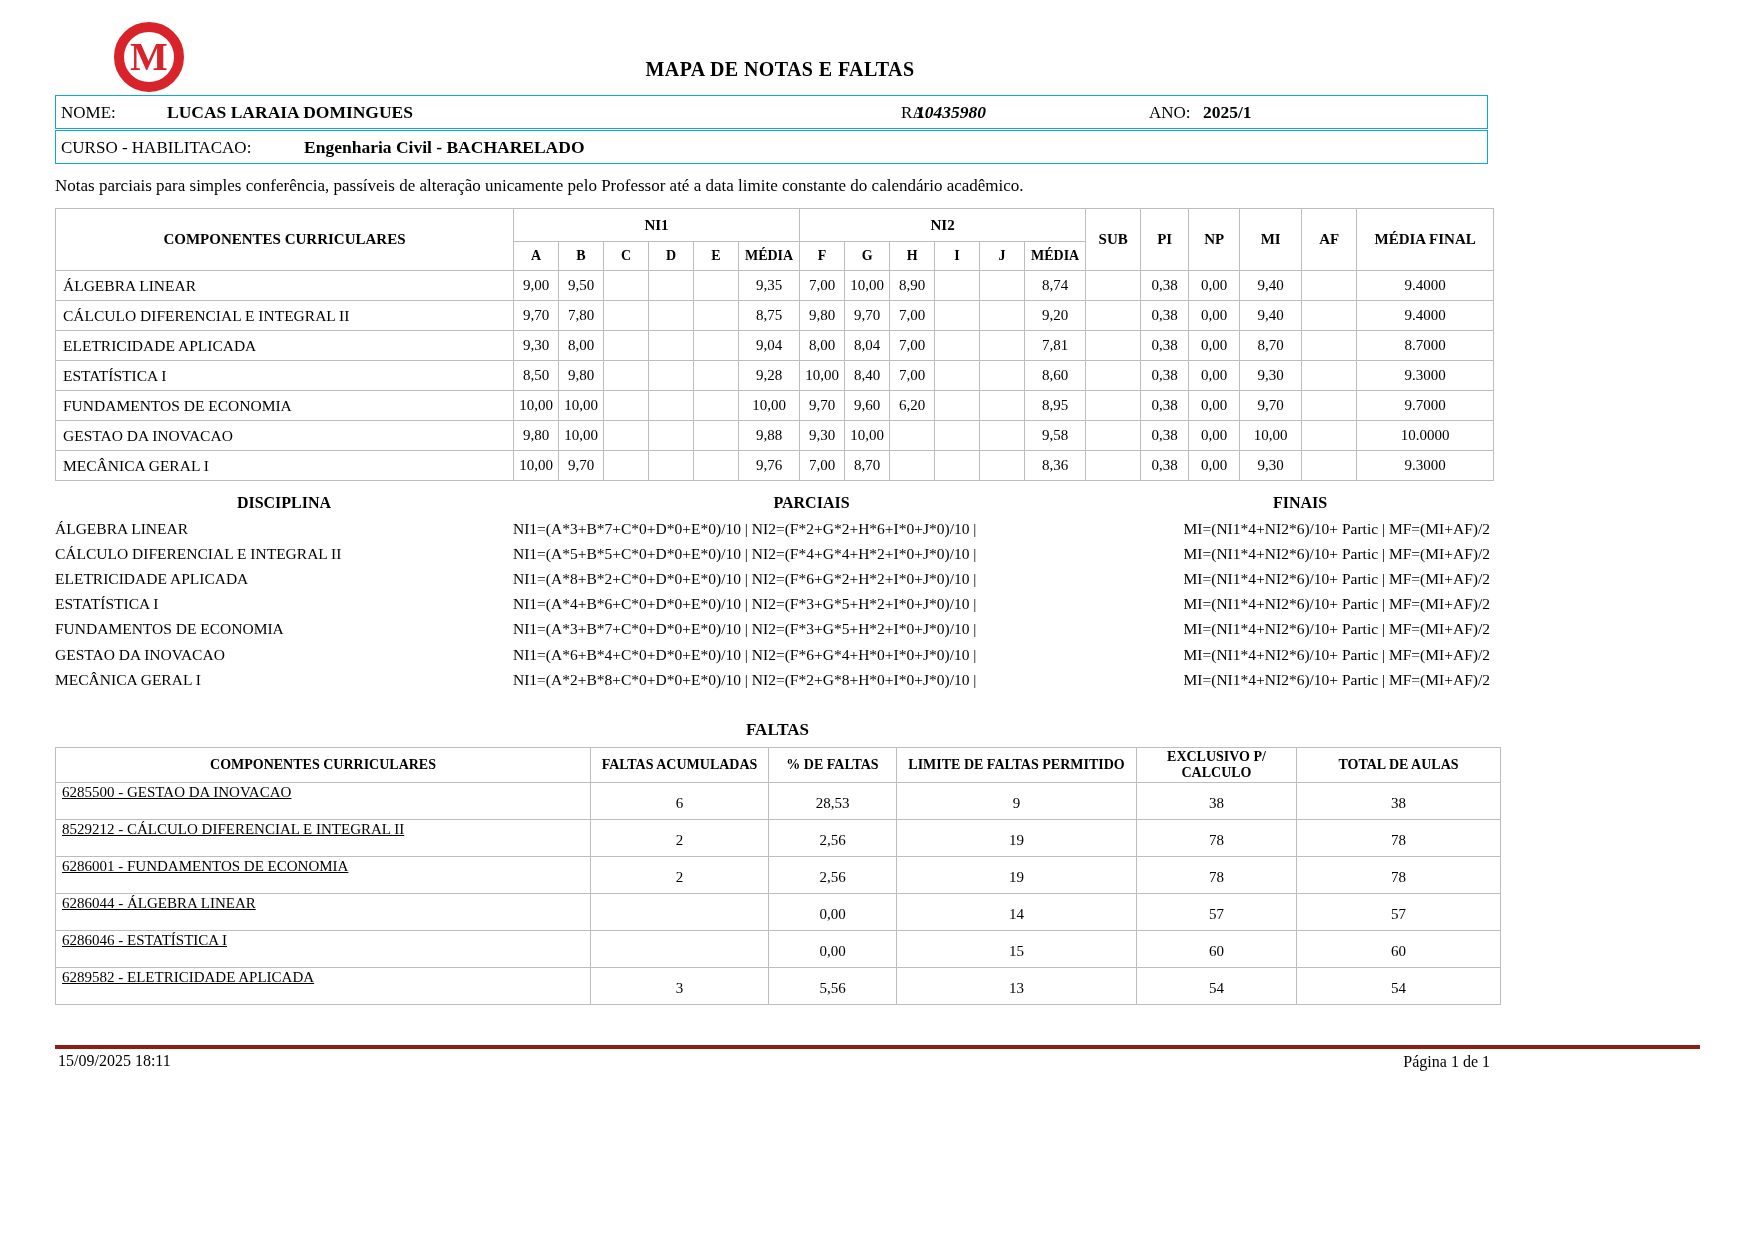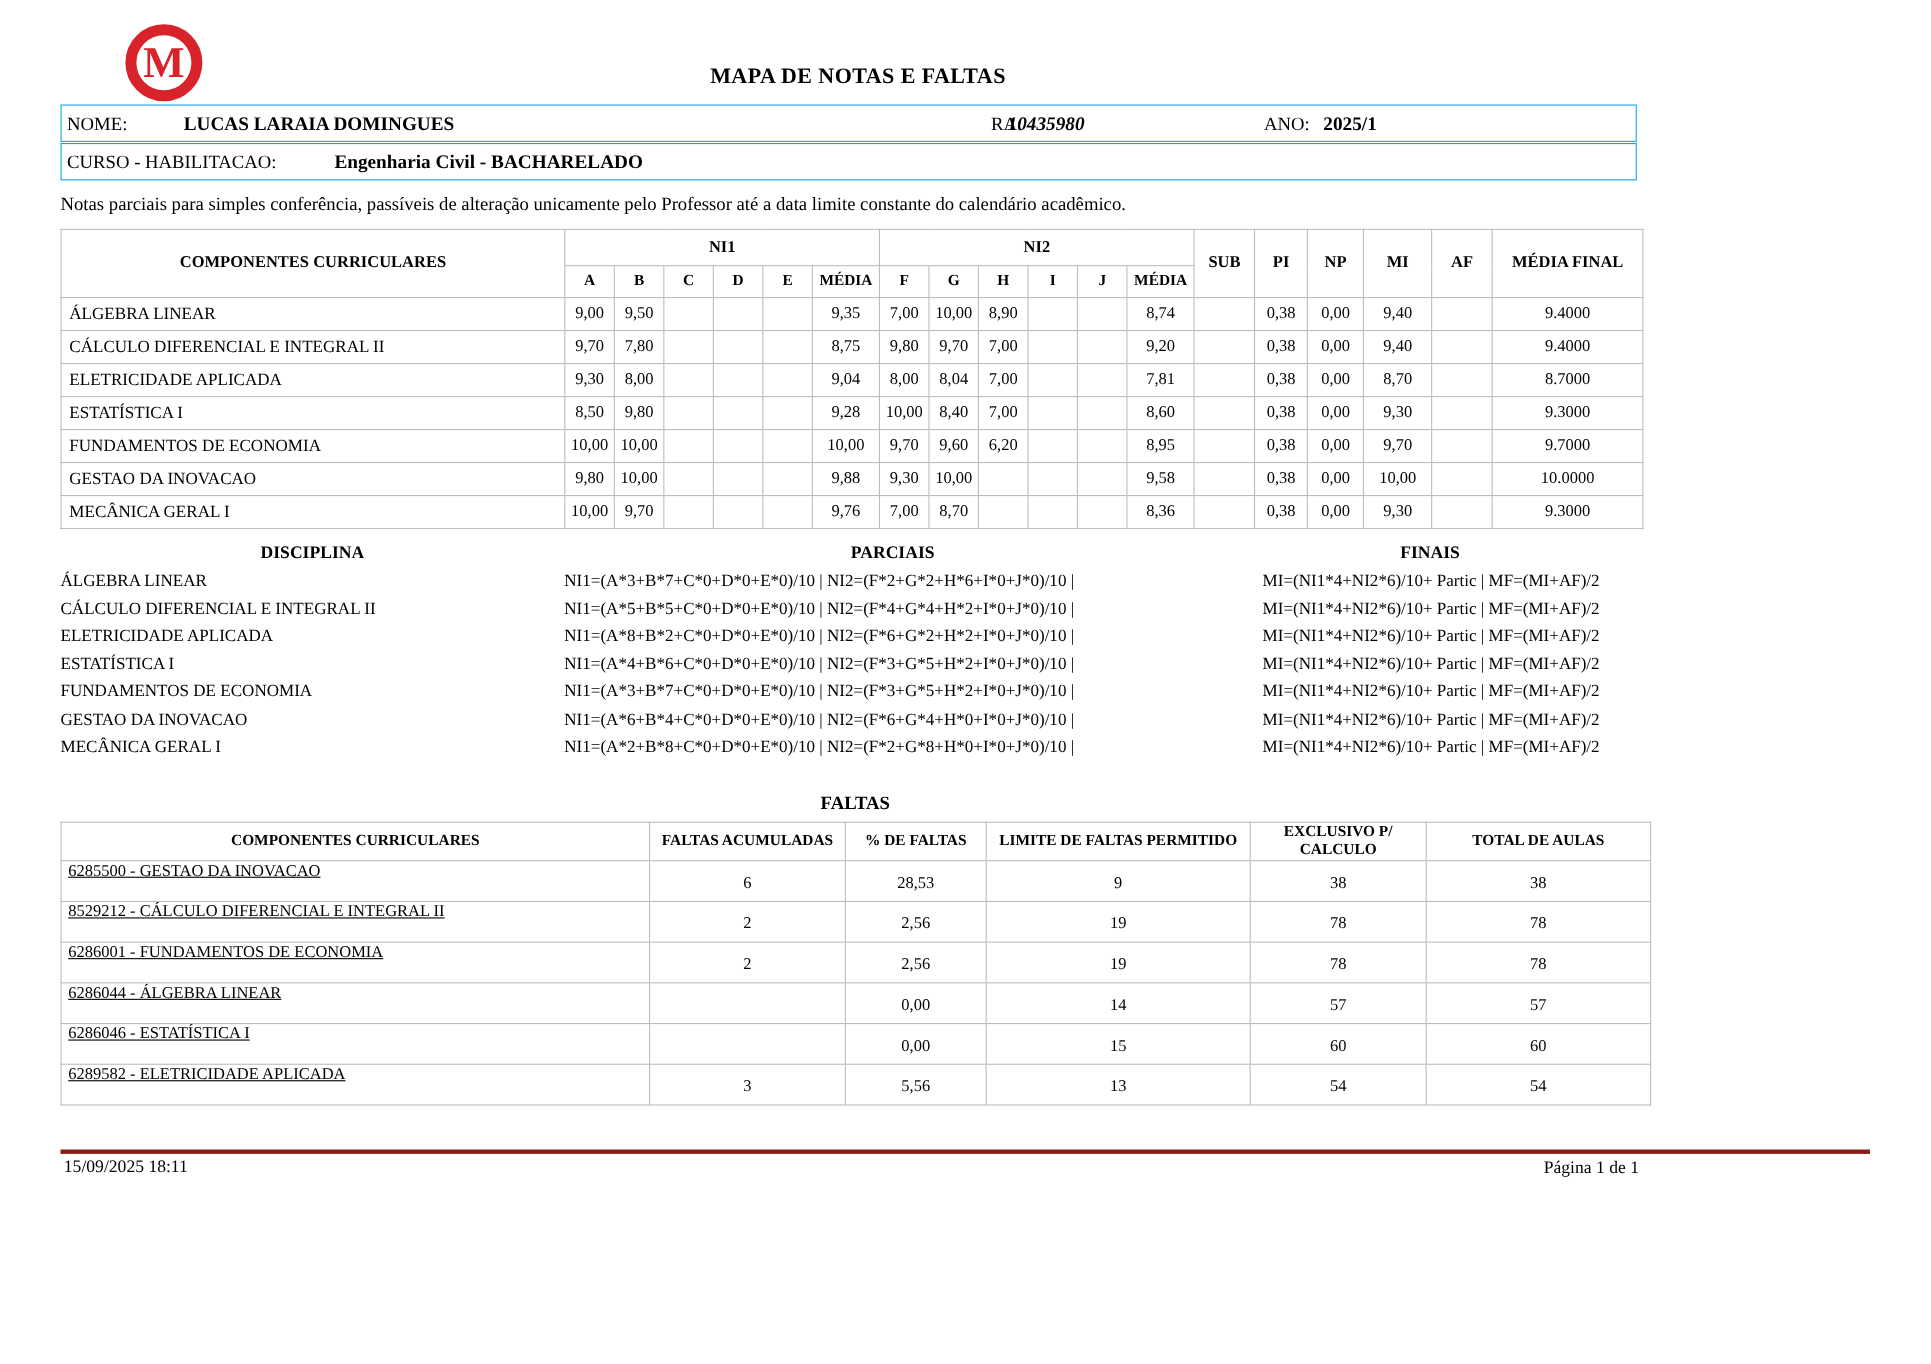--- a/index.html
+++ b/index.html
@@ -46,21 +46,21 @@
   .grades th.comph{font-size:16px;}
   
   .formulas{position:absolute;left:55px;top:494px;width:1435px;}
   .formulas-header{display:grid;grid-template-columns:458px 597px 380px;
     font-weight:bold;font-size:16px;margin-bottom:4px;}
   .formulas-header div{text-align:center;}
   .formula-row{display:grid;grid-template-columns:458px 597px 380px;height:25.2px;
     align-items:center;font-size:15.5px;white-space:nowrap;}
   .formula-row .disc{text-align:left;}
   .formula-row .parc{text-align:left;}
-  .formula-row .fin{text-align:center;padding-left:2px;}
+  .formula-row .fin{text-align:right;padding-left:2px;}
   
   .faltas-title{position:absolute;left:55px;top:720px;width:1445px;text-align:center;
     font-weight:bold;font-size:17px;}
   .faltas{position:absolute;left:55px;top:747px;width:1445px;}
   .faltas th,.faltas td{border:1px solid var(--border);overflow:hidden;}
   .faltas thead th{height:32px;font-weight:bold;font-size:14px;text-align:center;}
   .faltas td{height:30px;font-size:15px;}
   .faltas td.fname{text-align:left;vertical-align:top;padding:1px 0 0 6px;white-space:nowrap;text-decoration:underline;}
   .faltas td.fval{text-align:center;vertical-align:middle;padding-top:5px;}
   

